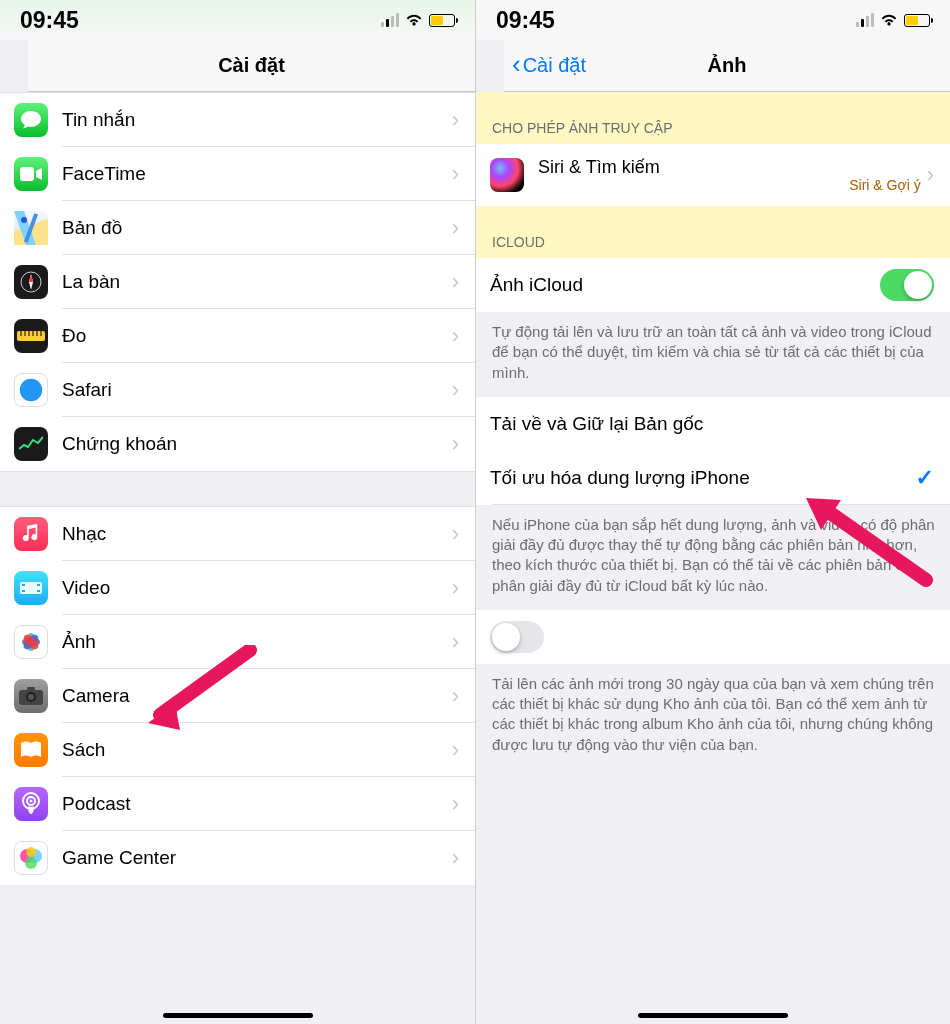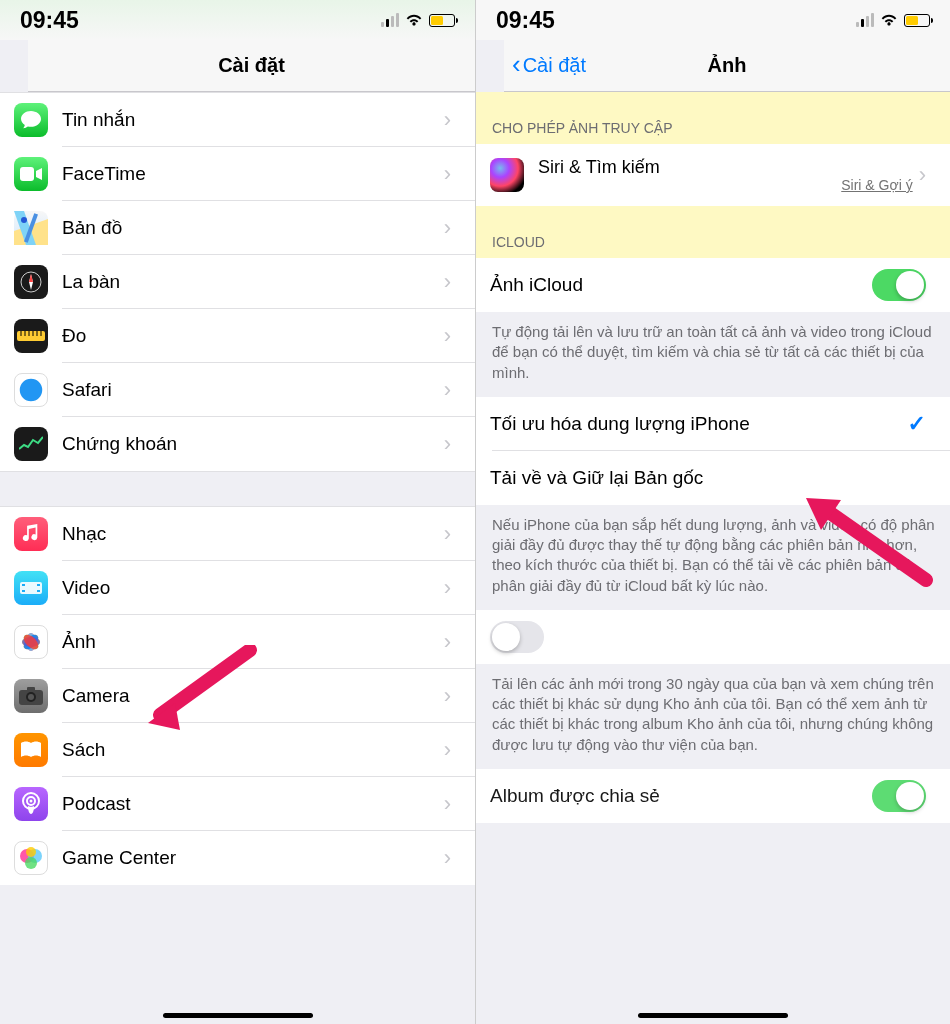--- a/index.html
+++ b/index.html
@@ -66,37 +66,37 @@
     color:#007aff; font-weight:400; font-size:20px;
     cursor:pointer;
   }
   .navhead .back .chev { font-size:26px; font-weight:300; margin-right:2px; margin-top:-3px; }
 
   
   .list { background:#fff; }
   .row {
     display:flex; align-items:center;
     min-height:54px;
-    padding: 8px 24px 8px 14px;
+    padding: 8px 16px 8px 14px;
     background:#fff;
     position:relative;
   }
   .row .sepline {
     position:absolute; left:62px; right:0; bottom:0; height:1px;
     background:#e0e0e3;
   }
   .row2 .sepline { left:16px; }
   .row .appicon {
     width:34px; height:34px; border-radius:8px;
     margin-right:14px; flex:0 0 auto;
     display:flex; align-items:center; justify-content:center;
     font-size:18px; color:#fff;
   }
   .row .label { flex:1; font-size:19px; color:#000; }
-  .row .sub { font-size:14px; color:#737373; margin-top:20px;text-decoration:underline; }
+  .row .sub { font-size:14px; color:#a16207; margin-top:20px; }
   .row .col { flex:1; display:flex; flex-direction:row; justify-content:center; }
   .chevron {
     color:#c7c7cc; font-size:22px; font-weight:300;
     margin-left:6px;
   }
   .checkmark { color:#007aff; font-size:22px; font-weight:600; }
 
   .groupgap { height:36px; background:#efeff4; border-top:1px solid #e0e0e3; border-bottom:1px solid #e0e0e3; }
   .grouplabel {
     font-size:14px; color:#6d6d72;
@@ -430,47 +430,39 @@
       <span class="label">Ảnh iCloud</span>
       <div class="toggle on">
           <div class="knob"></div>
         </div>
     </div>
   </div>
   <div class="groupdesc">Tự động tải lên và lưu trữ an toàn tất cả ảnh và video trong iCloud để bạn có thể duyệt, tìm kiếm và chia sẻ từ tất cả các thiết bị của mình.</div>
 
   <div class="list">
     <div class="row row2">
+      <span class="label">Tải về và Giữ lại Bản gốc</span>
+    </div>
+    <div class="row row2">
       <span class="label">Tối ưu hóa dung lượng iPhone</span>
       <span class="checkmark">✓</span>
       <div class="sepline"></div>
-    </div>
-    <div class="row row2">
-      <span class="label">Tải về và Giữ lại Bản gốc</span>
     </div>
   </div>
   <div class="groupdesc">Nếu iPhone của bạn sắp hết dung lượng, ảnh và video có độ phân giải đầy đủ được thay thế tự động bằng các phiên bản nhỏ hơn, theo kích thước của thiết bị. Bạn có thể tải về các phiên bản độ phân giải đầy đủ từ iCloud bất kỳ lúc nào.</div>
 
   <div class="list">
     <div class="row row2">
       <div class="toggle">
           <div class="knob"></div>
         </div>
     </div>
   </div>
   <div class="groupdesc">Tải lên các ảnh mới trong 30 ngày qua của bạn và xem chúng trên các thiết bị khác sử dụng Kho ảnh của tôi. Bạn có thể xem ảnh từ các thiết bị khác trong album Kho ảnh của tôi, nhưng chúng không được lưu tự động vào thư viện của bạn.</div>
 
-  <div class="list">
-    <div class="row row2" style="opacity:0.9;">
-      <span class="label">Album được chia sẻ</span>
-      <div class="toggle on">
-          <div class="knob"></div>
-        </div>
-    </div>
-  </div>
 
   <div class="arrow" style="left:320px; top:490px;">
     <svg width="140" height="100" viewBox="0 0 140 100">
       <path d="M130,90 L30,20" stroke="#e6175c" stroke-width="14" stroke-linecap="round"></path>
       <path d="M45,10 L10,8 L25,40 z" fill="#e6175c"></path>
     </svg>
   </div>
 
   <div class="homebar"></div>
 </div>

